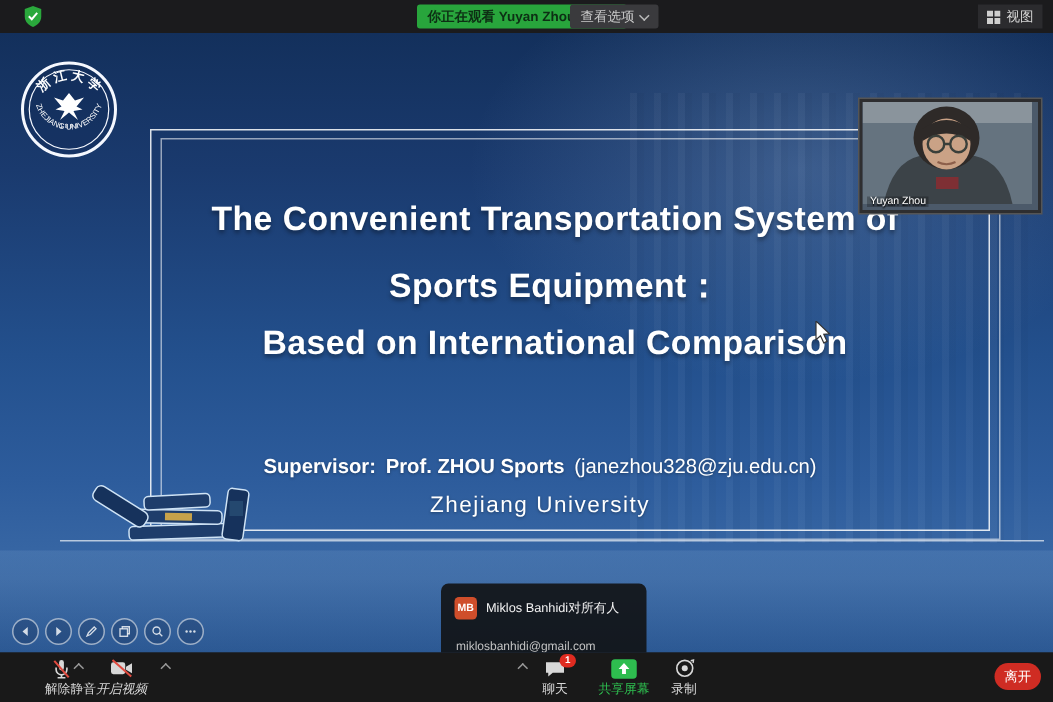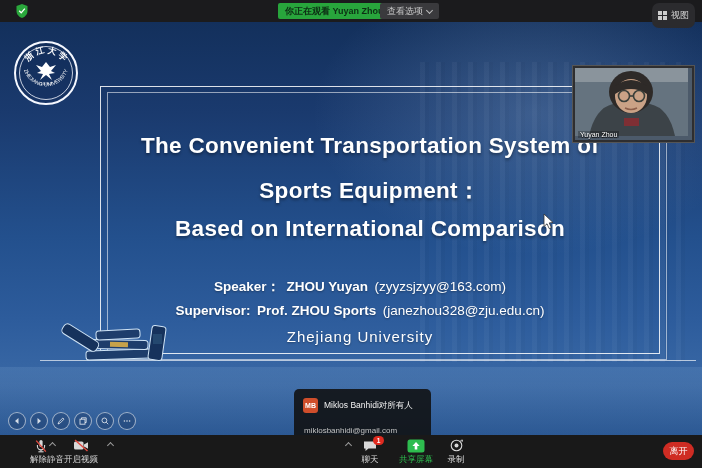--- a/index.html
+++ b/index.html
@@ -8,22 +8,22 @@
 
   
   .topbar{position:absolute;left:0;top:0;width:702px;height:22px;background:#1b1b1d;z-index:30;}
   .shield{position:absolute;left:16px;top:4px;}
   .banner{position:absolute;left:278px;top:3px;height:16px;display:flex;align-items:center;
     background:#28a53c;color:#0d2f14;font-size:9px;font-weight:bold;padding:0 7px;border-radius:2px;}
   .viewopts{position:absolute;left:380px;top:3px;height:16px;display:flex;align-items:center;gap:4px;
     background:#3a3a3d;color:#c9c9c9;font-size:9px;padding:0 7px;border-radius:2px;}
   .caret-down{width:4px;height:4px;border-left:1.2px solid #bbb;border-top:1.2px solid #bbb;
     transform:rotate(225deg);margin-top:-2px;}
-  .viewbtn{position:absolute;right:7px;top:3px;height:25px;display:flex;align-items:center;gap:4px;
-    background:#2b2b2e;color:#d5d5d5;font-size:9px;padding:0 6px;border-radius:7px;}
+  .viewbtn{position:absolute;right:7px;top:3px;height:16px;display:flex;align-items:center;gap:4px;
+    background:#2b2b2e;color:#d5d5d5;font-size:9px;padding:0 6px;border-radius:0;}
 
   
   .slide{position:absolute;left:0;top:22px;width:702px;height:413px;overflow:hidden;
     background:
       radial-gradient(ellipse 340px 220px at 76% 22%, rgba(150,185,225,0.28), rgba(150,185,225,0) 65%),
       linear-gradient(180deg,#13305c 0%,#1a3a6e 22%,#23508d 52%,#2d5c9c 72%,#3a69a6 88%,#30619f 100%);}
   .building{position:absolute;left:420px;top:40px;width:270px;height:300px;opacity:.5;
     background:repeating-linear-gradient(90deg,rgba(255,255,255,0.07) 0 5px,rgba(0,0,0,0.05) 5px 9px,transparent 9px 16px);}
   .waterband{position:absolute;left:0;top:345px;width:702px;height:68px;
     background:linear-gradient(180deg,rgba(140,180,220,0.16),rgba(20,40,80,0.15));}
@@ -144,25 +144,20 @@
         </text>
         <path fill="#ffffff" d="M33 22 L29 27 L23 25 L28 31 L24 33 L30 34 L27 40 L33 35 L39 40 L36 34 L42 33 L38 31 L43 25 L37 27 Z"></path>
         <text x="33" y="45" font-size="4" fill="#ffffff" text-anchor="middle" font-family="Liberation Sans, sans-serif">1 8 9 7</text>
       </svg>
     </div>
 
     <div class="title-line t1">The Convenient Transportation System of</div>
     <div class="title-line t2">Sports Equipment：</div>
     <div class="title-line t3">Based on International Comparison</div>
 
-    <div class="info-line speaker">
-      <b>Speaker：</b> 
-      <b>ZHOU Yuyan</b> 
-      <span>(zyyzsjzyy@163.com)</span>
-    </div>
     <div class="info-line supervisor">
       <b>Supervisor:</b> 
       <b>Prof. ZHOU Sports</b> 
       <span>(janezhou328@zju.edu.cn)</span>
     </div>
     <div class="info-line university">Zhejiang  University</div>
 
     <div class="books">
       <svg width="122" height="50" viewBox="0 0 122 50">
         <g stroke="#cfe3f5" stroke-width="1" fill="#1e3d6b">
@@ -257,21 +252,21 @@
           <path d="M3.4 6 v1.3 a3.6 3.6 0 0 0 7.2 0 V6" fill="none" stroke="#d8d8d8" stroke-width="1.1"></path>
           <line x1="7" y1="11" x2="7" y2="12.6" stroke="#d8d8d8" stroke-width="1.1"></line>
           <line x1="4.4" y1="12.8" x2="9.6" y2="12.8" stroke="#d8d8d8" stroke-width="1.1"></line>
           <line x1="2.2" y1="1.6" x2="11.8" y2="12.6" stroke="#e04a3f" stroke-width="1.4"></line>
         </svg>
       </div>
       <div class="tb-label">解除静音</div>
     </div>
     <span class="caret-up" style="left:50px;"></span>
 
-    <div class="tb-item" style="left:58px;width:46px;">
+    <div class="tb-item" style="left:58px;width:46px;font-style:italic;">
       <div class="tb-icon">
         <svg width="16" height="13" viewBox="0 0 16 13">
           <rect x="1" y="2.5" width="9.5" height="8" rx="1.6" fill="#d8d8d8"></rect>
           <path d="M11 5.5 L15 3.2 V9.8 L11 7.5 Z" fill="#d8d8d8"></path>
           <line x1="2" y1="1" x2="14.5" y2="12" stroke="#e04a3f" stroke-width="1.4"></line>
         </svg>
       </div>
       <div class="tb-label">开启视频</div>
     </div>
     <span class="caret-up" style="left:108px;"></span>

